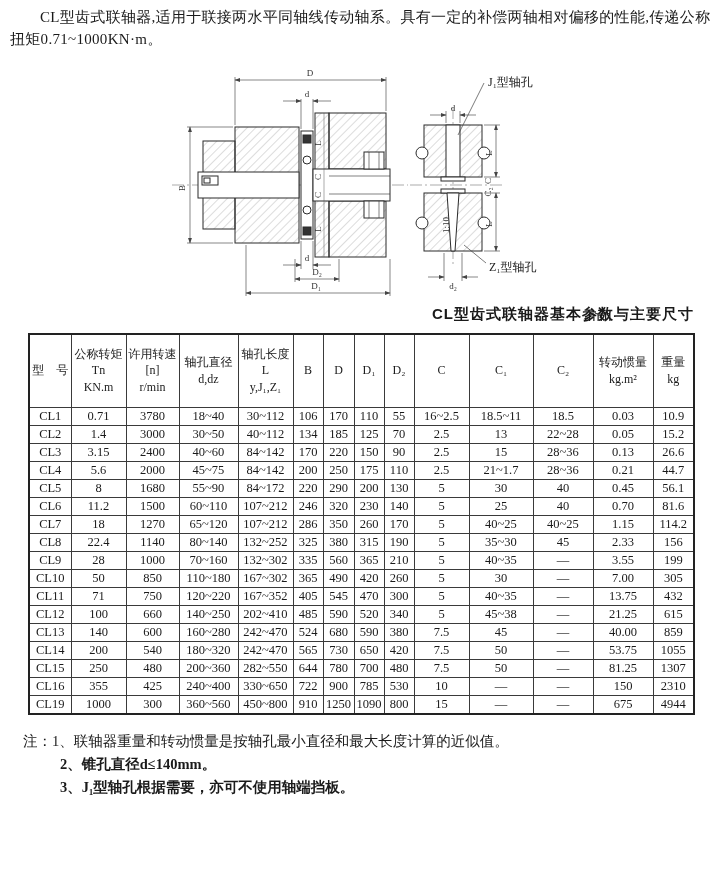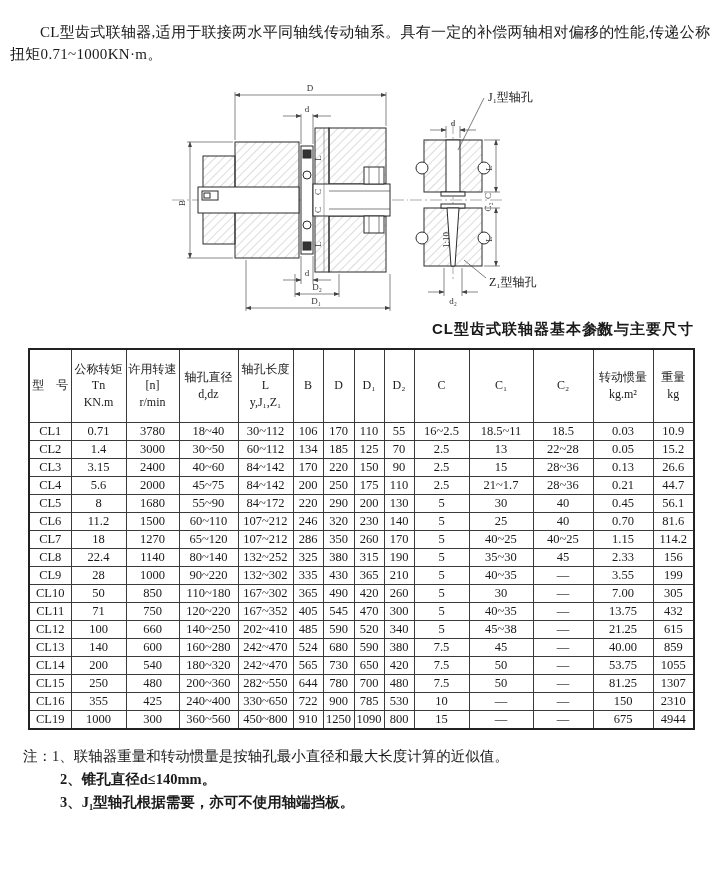--- a/index.html
+++ b/index.html
@@ -5,21 +5,21 @@
   * { box-sizing: border-box; }
   html,body { margin:0; padding:0; }
   body {
     width: 725px; height: 876px;
     background: #ffffff;
     color: #1a1a1a;
     font-family: "Liberation Serif", "DejaVu Serif", serif;
     overflow: hidden;
   }
   .intro {
-    margin: 22px 12px 0 10px;
+    margin: 7px 12px 0 10px;
     font-size: 15px;
     line-height: 1.45;
     text-indent: 2em;
     letter-spacing: 0.3px;
   }
   .diagram {
     width: 560px; height: 248px;
     margin: 4px 0 0 158px;
   }
   .dimtext { font-family: "Liberation Serif","DejaVu Serif",serif; font-size: 9px; fill:#333; }
@@ -286,21 +286,21 @@
           <td>18.5~11</td>
           <td>18.5</td>
           <td>0.03</td>
           <td>10.9</td>
         </tr>
         <tr>
           <td>CL2</td>
           <td>1.4</td>
           <td>3000</td>
           <td>30~50</td>
-          <td>60~112</td>
+          <td>40~112</td>
           <td>134</td>
           <td>185</td>
           <td>125</td>
           <td>70</td>
           <td>2.5</td>
           <td>13</td>
           <td>22~28</td>
           <td>0.05</td>
           <td>15.2</td>
         </tr>
@@ -397,24 +397,24 @@
           <td>5</td>
           <td>35~30</td>
           <td>45</td>
           <td>2.33</td>
           <td>156</td>
         </tr>
         <tr>
           <td>CL9</td>
           <td>28</td>
           <td>1000</td>
-          <td>90~220</td>
+          <td>70~160</td>
           <td>132~302</td>
           <td>335</td>
-          <td>430</td>
+          <td>560</td>
           <td>365</td>
           <td>210</td>
           <td>5</td>
           <td>40~35</td>
           <td>—</td>
           <td>3.55</td>
           <td>199</td>
         </tr>
         <tr>
           <td>CL10</td>

